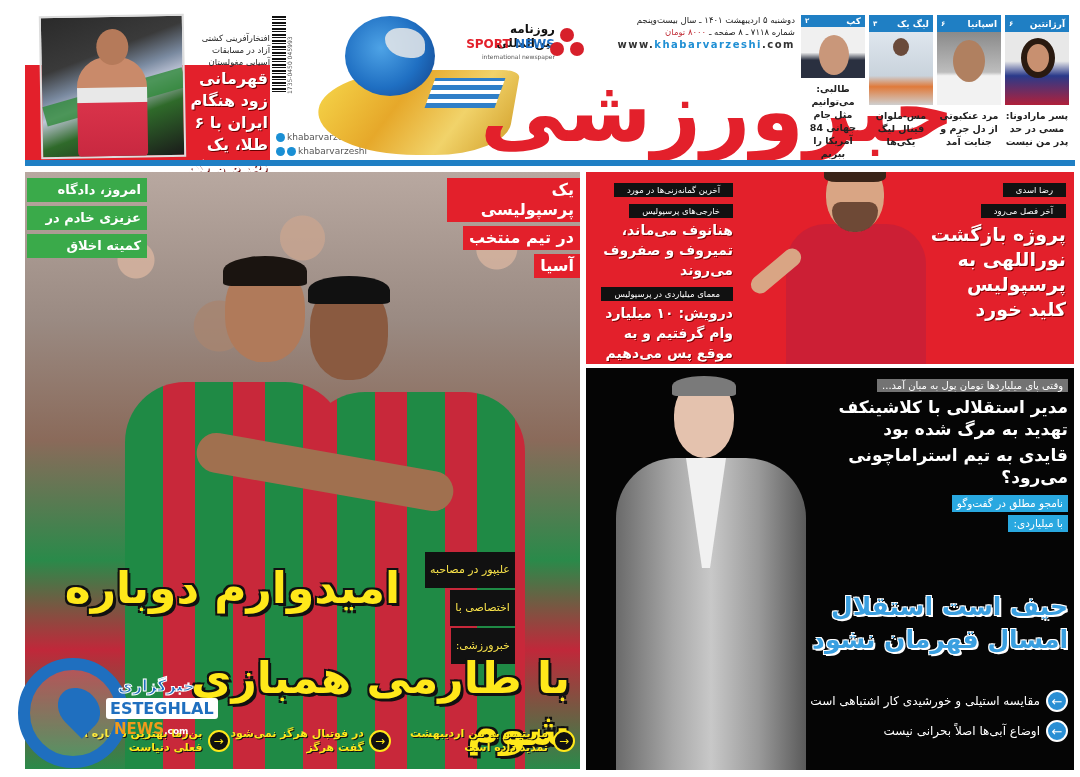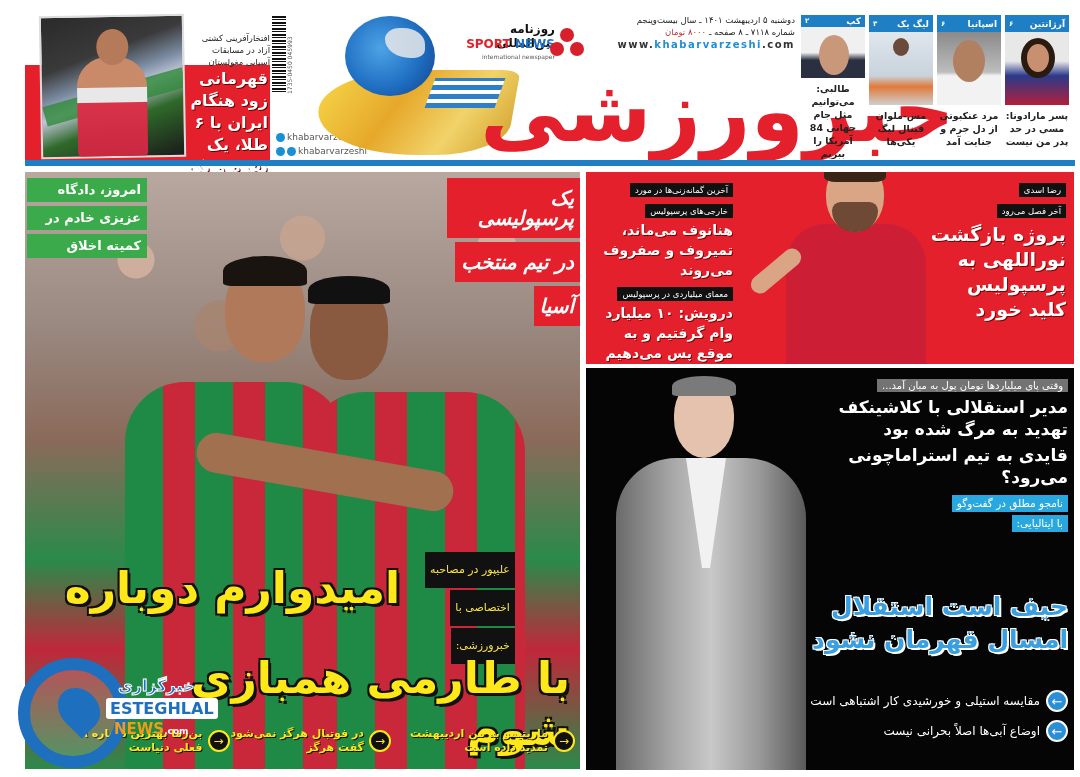--- a/index.html
+++ b/index.html
@@ -55,21 +55,21 @@
   .face { position: absolute; border-radius: 50%; }
 
   
   .red-block { position: absolute; left: 586px; top: 172px; width: 488px; height: 192px; background: #e3202b; overflow: hidden; }
   .red-player { position: absolute; left: 160px; top: -10px; width: 180px; height: 210px; }
   .rp-head { position: absolute; left: 80px; top: 0; width: 58px; height: 70px; background: #d9a584; border-radius: 45% 45% 50% 50%; }
   .rp-hair { position: absolute; left: 78px; top: -6px; width: 62px; height: 26px; background: #3a2418; border-radius: 50% 50% 20% 20%; }
   .rp-beard { position: absolute; left: 86px; top: 40px; width: 46px; height: 30px; background: #5a3828; border-radius: 10px 10px 25px 25px; opacity: .85; }
   .rp-shirt { position: absolute; left: 40px; top: 62px; width: 140px; height: 150px; background: #cc1f35; border-radius: 40px 40px 0 0; }
   .rp-arm { position: absolute; left: 0; top: 100px; width: 60px; height: 18px; background: #d9a584; border-radius: 9px; transform: rotate(-40deg); }
-  .kicker { display: inline-block; background: #111; color: #fff; font-size: 8.5px; padding: 1px 5px; line-height: 12px; margin-bottom: 2px; }
+  .kicker { display: inline-block; background: #111; color: #fff; font-size: 8.5px; padding: 1px 13px; line-height: 12px; margin-bottom: 2px; }
   .red-right { position: absolute; right: 8px; top: 6px; width: 140px; direction: rtl; text-align: right; }
   .red-right .headline { color: #fff; font-weight: bold; font-size: 19px; line-height: 25px; margin-top: 2px; text-shadow: 1px 1px 0 #7a0000; }
   .red-left { position: absolute; left: 2px; top: 6px; width: 145px; direction: rtl; text-align: right; }
   .red-left .headline { color: #fff; font-weight: bold; font-size: 14px; line-height: 20px; text-shadow: 1px 1px 0 #7a0000; margin-bottom: 2px; }
 
   
   .dark-block { position: absolute; left: 586px; top: 368px; width: 488px; height: 402px; background: #050505; overflow: hidden; }
   .suit-man { position: absolute; left: 20px; top: 0; width: 200px; height: 402px; }
   .sm-head { position: absolute; left: 68px; top: 12px; width: 60px; height: 78px; background: #e4c2ae; border-radius: 45% 45% 50% 50%; }
   .sm-hair { position: absolute; left: 66px; top: 8px; width: 64px; height: 20px; background: #7a7a7a; border-radius: 50% 50% 10% 10%; }
@@ -91,21 +91,21 @@
   .p1-head { position: absolute; left: 200px; top: 90px; width: 80px; height: 100px; background: #b07a5a; border-radius: 45%; }
   .p1-hair { position: absolute; left: 198px; top: 84px; width: 84px; height: 30px; background: #1a1410; border-radius: 50% 50% 10% 10%; }
   .p2-head { position: absolute; left: 285px; top: 110px; width: 78px; height: 98px; background: #8a5a40; border-radius: 45%; }
   .p2-hair { position: absolute; left: 283px; top: 104px; width: 82px; height: 28px; background: #111; border-radius: 50% 50% 10% 10%; }
   .jersey1 { position: absolute; left: 100px; top: 210px; width: 220px; height: 400px; background: repeating-linear-gradient(90deg,#1f8a45 0 38px,#c8283a 38px 70px); border-radius: 60px 60px 0 0; }
   .jersey2 { position: absolute; left: 280px; top: 220px; width: 220px; height: 380px; background: repeating-linear-gradient(90deg,#c8283a 0 32px,#1f8a45 32px 70px); border-radius: 60px 60px 0 0; }
   .arm { position: absolute; left: 170px; top: 280px; width: 260px; height: 40px; background: #a0704f; border-radius: 20px; transform: rotate(10deg); }
   .green-kicker { position: absolute; left: 2px; top: 6px; direction: rtl; text-align: right; }
   .green-kicker div { background: #3aaa4a; color: #fff; font-weight: bold; font-size: 13px; line-height: 20px; padding: 2px 6px; margin-bottom: 4px; display: block; width: 120px; }
   .red-kicker { position: absolute; left: 422px; top: 6px; direction: rtl; text-align: right; }
-  .red-kicker div { background: #e3202b; color: #fff; font-weight: bold; font-size: 20px; line-height: 20px; padding: 10px 6px; margin-bottom: 4px; margin-left: auto; width: fit-content; font-style: italic; }
+  .red-kicker div { background: #e3202b; color: #fff; font-weight: bold; font-size: 16px; line-height: 20px; padding: 2px 6px; margin-bottom: 4px; margin-left: auto; width: fit-content; }
   .black-kicker { position: absolute; left: 400px; top: 380px; direction: rtl; text-align: right; }
   .black-kicker div { background: #111; color: #f8e24a; font-size: 11px; line-height: 16px; padding: 10px 5px; margin-bottom: 2px; margin-left: auto; width: fit-content; text-align: center; }
   .yellow-head { position: absolute; left: 0; width: 555px; direction: rtl; text-align: right; color: #ffe81a; font-weight: bold; text-shadow: 3px 3px 0 #111, -2px -2px 0 #111, 2px -2px 0 #111, -2px 2px 0 #111; }
   .yh1 { top: 390px; right: 180px; width: 380px; font-size: 44px; line-height: 52px; left: auto; }
   .yh2 { top: 480px; right: 10px; width: 470px; font-size: 44px; line-height: 52px; left: auto; }
   .sub-items { position: absolute; left: 40px; top: 555px; width: 510px; display: flex; flex-direction: row-reverse; justify-content: space-between; direction: rtl; }
   .sub-item { display: flex; flex-direction: row; align-items: center; gap: 5px; }
   .sub-item .arr { width: 22px; height: 22px; border-radius: 50%; background: #111; border: 2px solid #ffe81a; color: #ffe81a; font-size: 12px; display: flex; align-items: center; justify-content: center; flex-shrink: 0; }
   .sub-item .txt { color: #ffe81a; font-size: 11px; line-height: 14px; font-weight: bold; text-align: right; text-shadow: 1px 1px 0 #111; }
 
@@ -237,21 +237,21 @@
       <div class="sm-suit"></div>
       <div class="sm-shirt"></div>
       <div class="sm-head"></div>
       <div class="sm-hair"></div>
     </div>
     <div class="dark-text">
       <div><span class="cyan-kicker">وقتی پای میلیاردها تومان پول به میان آمد...</span></div>
       <div class="headline">مدیر استقلالی با کلاشینکف تهدید به مرگ شده بود</div>
       <div class="headline">قایدی به تیم استراماچونی می‌رود؟</div>
       <div><span class="cyan-kicker-lg">نامجو مطلق در گفت‌وگو</span></div>
-      <div><span class="cyan-kicker-lg">با ایتالیایی:</span></div>
+      <div><span class="cyan-kicker-lg">با میلیاردی:</span></div>
     </div>
     <div class="big-blue">حیف است استقلال امسال قهرمان نشود</div>
     <div class="bullets">
       <div class="bullet">
           <span class="arr">←</span>
           <span class="txt">مقایسه استیلی و خورشیدی کار اشتباهی است</span>
         </div>
       <div class="bullet">
           <span class="arr">←</span>
           <span class="txt">اوضاع آبی‌ها اصلاً بحرانی نیست</span>

